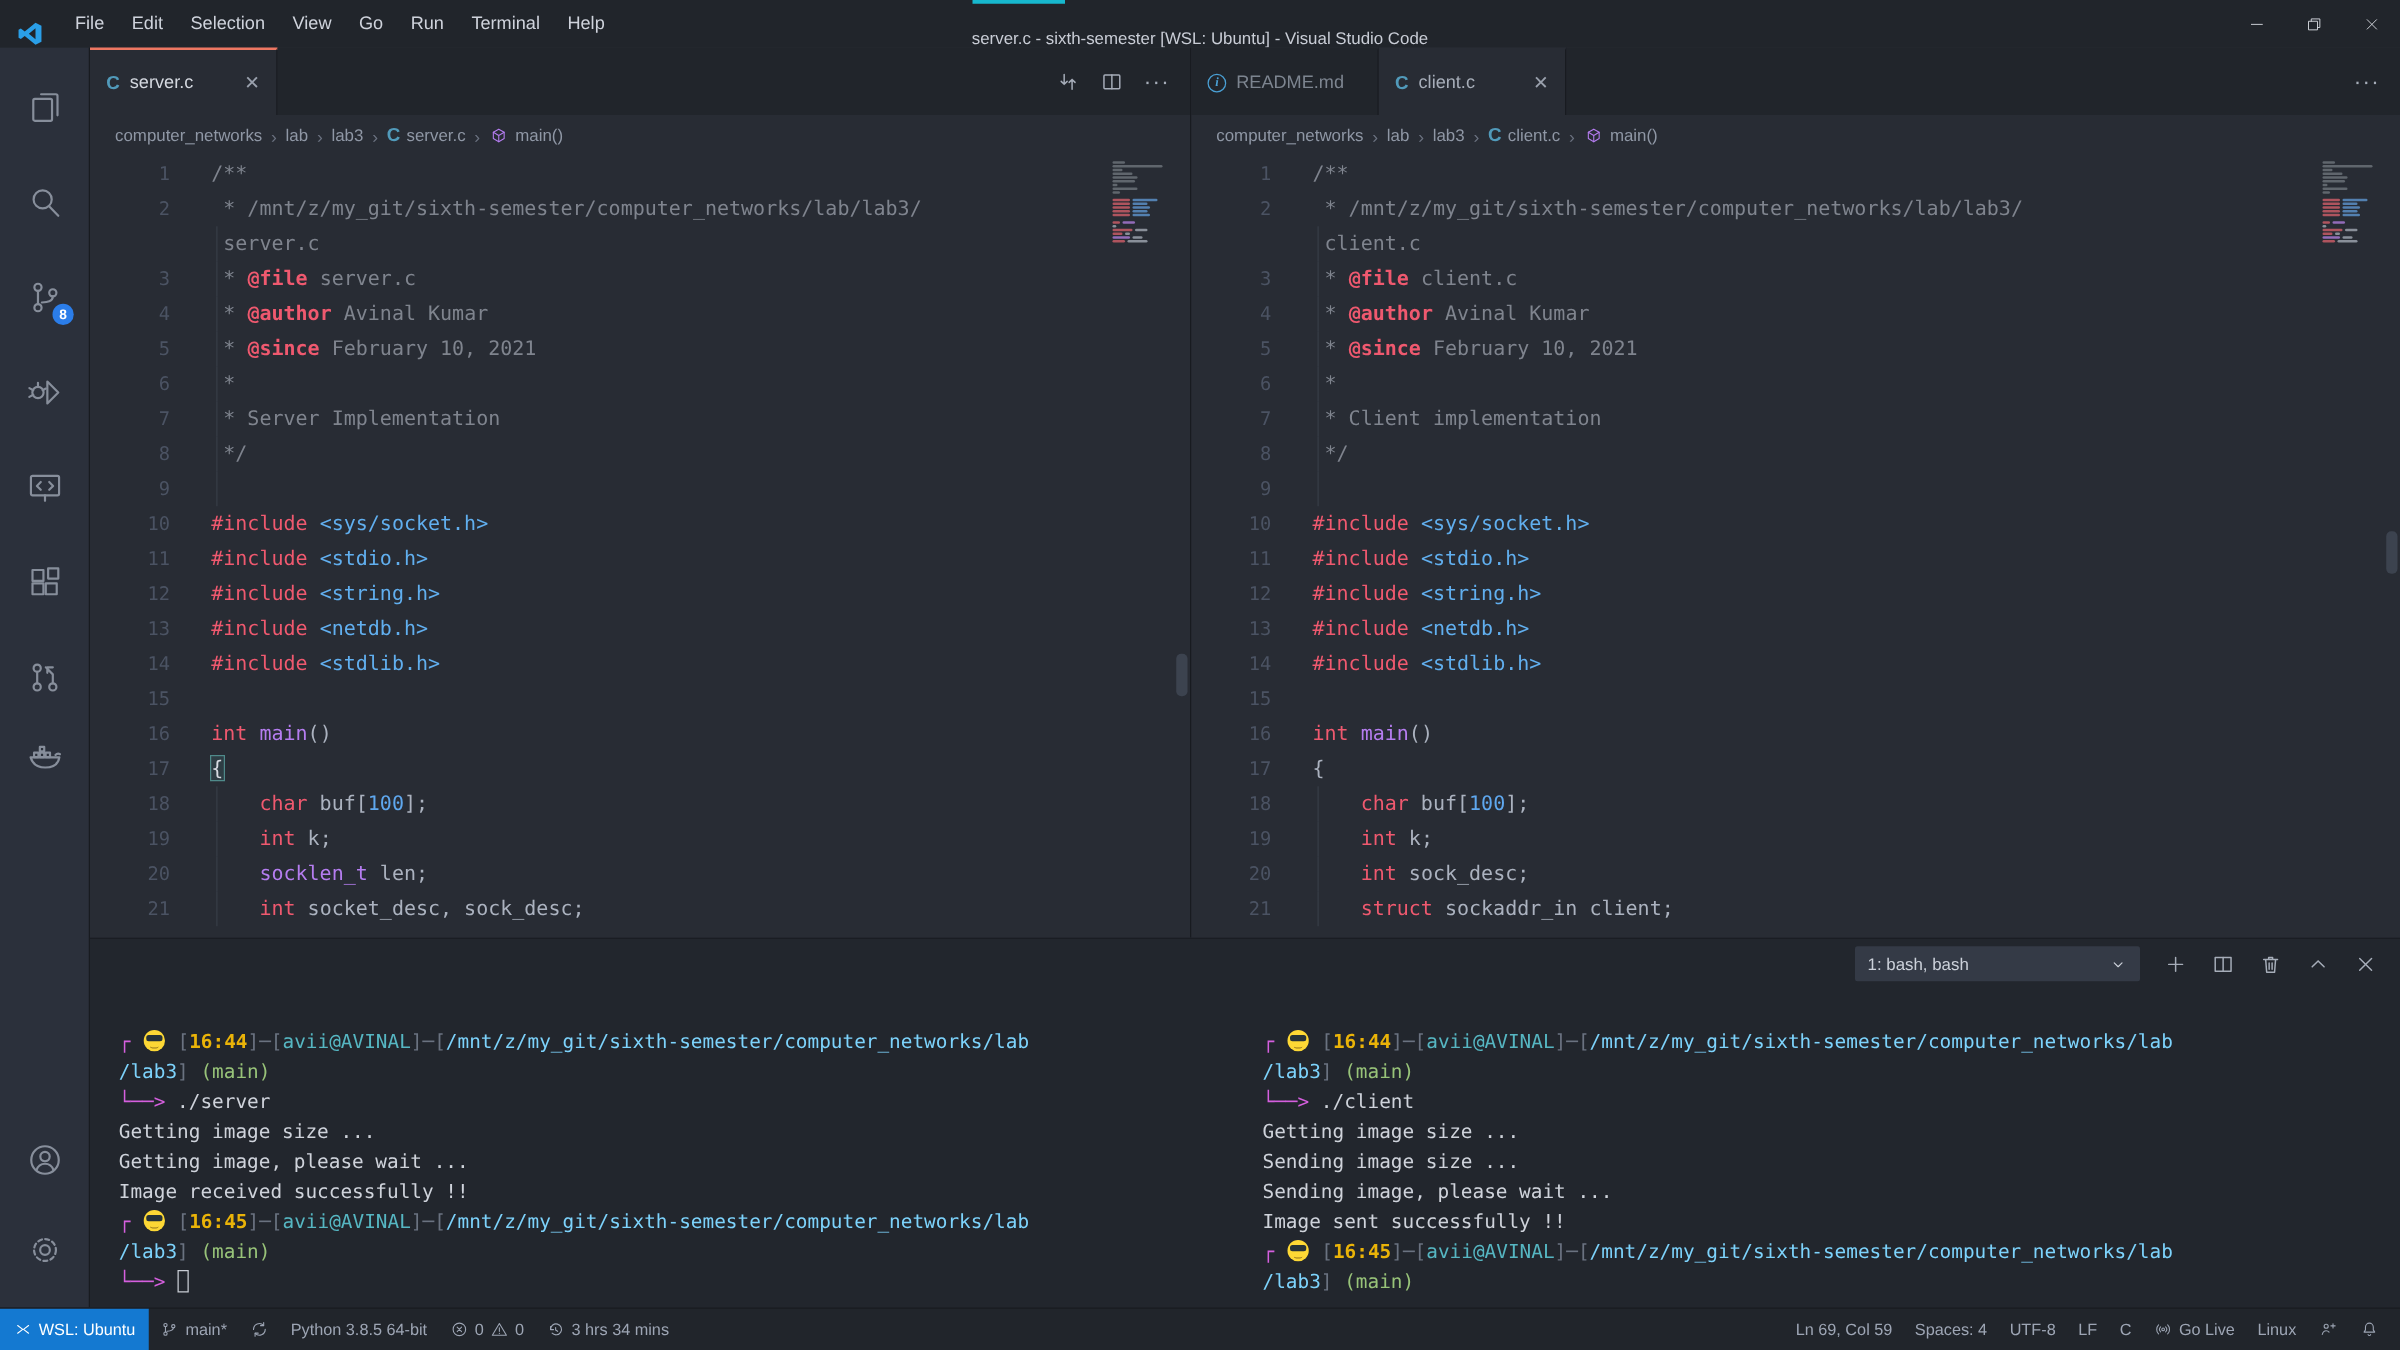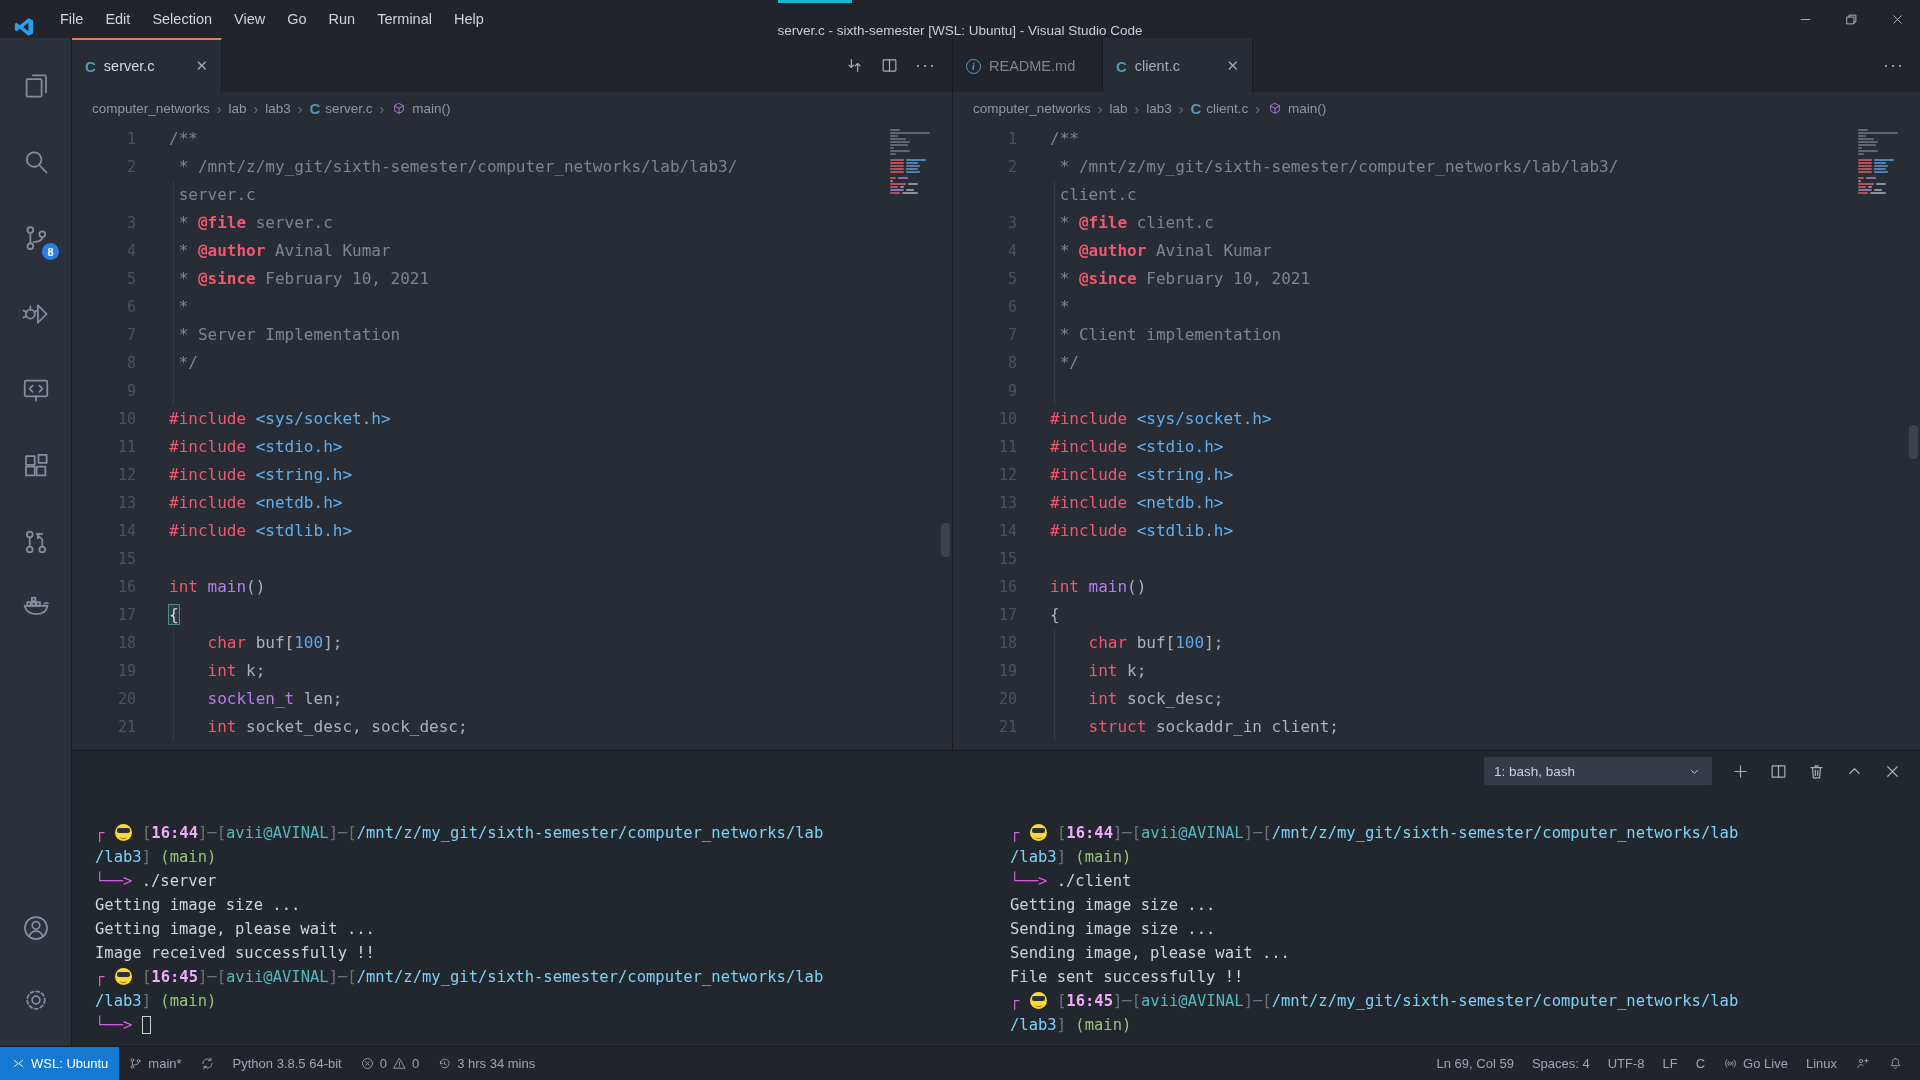--- a/index.html
+++ b/index.html
@@ -88,21 +88,21 @@
   .panel-controls{margin-left:auto;display:flex;align-items:center;gap:19px;padding-right:18px;color:#a6adb9;}
   .term-select{width:228px;height:28px;background:#343a46;color:#ccd1da;font-size:13.5px;display:flex;align-items:center;
     padding:0 10px;border-radius:2px;}
   .term-select svg{width:15px;height:15px;margin-left:auto;}
   .panel-controls > svg{width:19px;height:19px;}
   .terminals{flex:1;display:flex;font-family:"DejaVu Sans Mono",monospace;font-size:15.5px;}
   .term{padding-top:30px;overflow:hidden;}
   .term.left{width:918px;padding-left:23px;}
   .term.right{flex:1;padding-left:20px;}
   .trow{height:24px;line-height:24px;white-space:pre;color:var(--tfg);}
-  .bx{color:var(--magenta);} .tm{color:#f0abfc;font-weight:bold;} .gb{color:var(--tgray);}
+  .bx{color:var(--magenta);} .tm{color:#eab308;font-weight:bold;} .gb{color:var(--tgray);}
   .us{color:var(--cyan);} .pa{color:#7dd3fc;} .gr{color:var(--green);} .tpl{color:var(--tfg);}
   .emoji{display:inline-block;width:17px;height:17px;border-radius:50%;background:#fdd835;position:relative;vertical-align:-3px;margin:0 1px;}
   .emoji::before{content:"";position:absolute;left:2px;right:2px;top:4px;height:4.5px;background:#263238;border-radius:2px;}
   .emoji::after{content:"";position:absolute;left:5px;width:7px;height:3.5px;bottom:2.5px;border-bottom:1.5px solid #8a6d1a;border-radius:50%;}
   .cursor{display:inline-block;width:9px;height:18px;border:1px solid #c8ccd4;vertical-align:-4px;}
 
   
   .statusbar{background:var(--bg-shell);display:flex;align-items:stretch;font-size:13px;color:#9da5b4;border-top:1px solid var(--border);}
   .sb-item{display:flex;align-items:center;gap:5px;padding:0 9px;white-space:nowrap;}
   .sb-item svg{width:15px;height:15px;stroke-width:1.4;}
@@ -564,21 +564,21 @@
               <div class="trow"><span class="pa">/lab3</span><span class="gb">] </span><span class="gr">(main)</span></div>
               <div class="trow"><span class="bx">└──&gt; </span><span class="cursor"></span></div>
             </div>
             <div class="term right">
               <div class="trow"><span class="bx">┌ </span><span class="emoji"></span><span class="tpl"> </span><span class="gb">[</span><span class="tm">16:44</span><span class="gb">]─[</span><span class="us">avii@AVINAL</span><span class="gb">]─[</span><span class="pa">/mnt/z/my_git/sixth-semester/computer_networks/lab</span></div>
               <div class="trow"><span class="pa">/lab3</span><span class="gb">] </span><span class="gr">(main)</span></div>
               <div class="trow"><span class="bx">└──&gt; </span><span class="tpl">./client</span></div>
               <div class="trow"><span class="tpl">Getting image size ...</span></div>
               <div class="trow"><span class="tpl">Sending image size ...</span></div>
               <div class="trow"><span class="tpl">Sending image, please wait ...</span></div>
-              <div class="trow"><span class="tpl">File sent successfully !!</span></div>
+              <div class="trow"><span class="tpl">Image sent successfully !!</span></div>
               <div class="trow"><span class="bx">┌ </span><span class="emoji"></span><span class="tpl"> </span><span class="gb">[</span><span class="tm">16:45</span><span class="gb">]─[</span><span class="us">avii@AVINAL</span><span class="gb">]─[</span><span class="pa">/mnt/z/my_git/sixth-semester/computer_networks/lab</span></div>
               <div class="trow"><span class="pa">/lab3</span><span class="gb">] </span><span class="gr">(main)</span></div>
             </div>
           </div>
       </div>
     </div>
   </div>
 
   <div class="statusbar">
     <div class="sb-left" id="sb-left">

